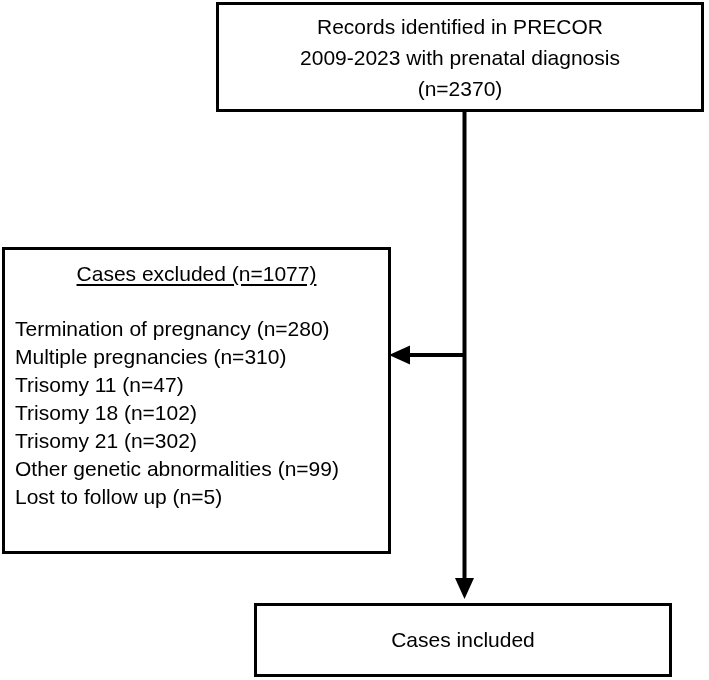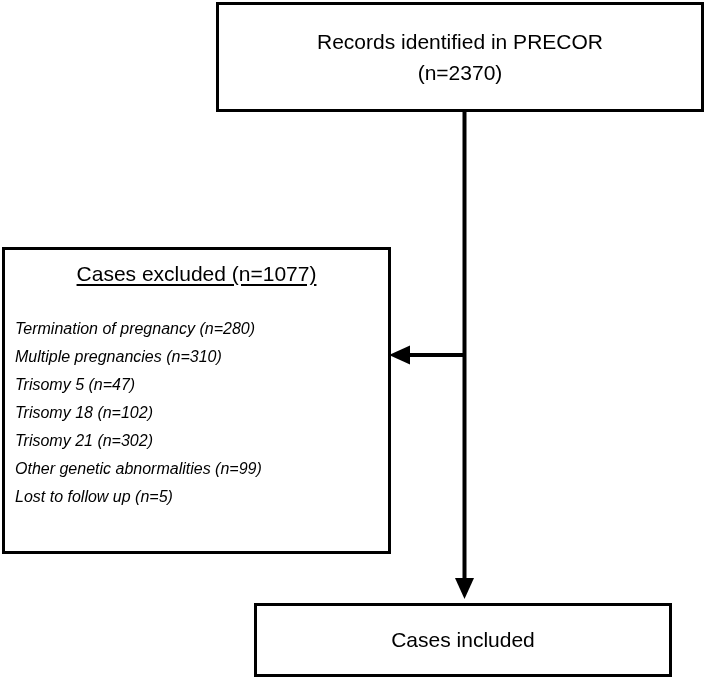--- a/index.html
+++ b/index.html
@@ -64,25 +64,24 @@
     text-align: center;
     text-decoration: underline;
     text-underline-offset: 3px;
     white-space: nowrap;
   }
   #node-excluded .excl-list {
     margin-top: 26px;
     padding-left: 10px;
   }
   #node-excluded .excl-item {
-    font-size: 16px;
+    font-size: 21px;
     line-height: 28px;
     text-align: left;
     white-space: nowrap;
-    font-style: italic;
   }
 
   
   #node-included {
     left: 254px;
     top: 603px;
     width: 418px;
     height: 74px;
     display: flex;
     flex-direction: column;
@@ -117,29 +116,30 @@
 
     <polygon points="464.5,599 455,578 474,578" fill="#000000"></polygon>
 
     <line x1="464.5" y1="355" x2="400" y2="355" stroke="#000000" stroke-width="4"></line>
 
     <polygon points="389,355 410,345.5 410,364.5" fill="#000000"></polygon>
   </svg>
 
   <div class="node" id="node-records">
     <div class="line">Records identified in PRECOR</div>
+    <div class="line">2009-2023 with prenatal diagnosis</div>
     <div class="line">(n=2370)</div>
   </div>
 
   <div class="node" id="node-excluded">
     <div class="excl-header">Cases excluded (n=1077)</div>
     <div class="excl-list">
       <div class="excl-item">Termination of pregnancy (n=280)</div>
       <div class="excl-item">Multiple pregnancies (n=310)</div>
-      <div class="excl-item">Trisomy 5 (n=47)</div>
+      <div class="excl-item">Trisomy 11 (n=47)</div>
       <div class="excl-item">Trisomy 18 (n=102)</div>
       <div class="excl-item">Trisomy 21 (n=302)</div>
       <div class="excl-item">Other genetic abnormalities (n=99)</div>
       <div class="excl-item">Lost to follow up (n=5)</div>
     </div>
   </div>
 
   <div class="node" id="node-included">
     <div class="line">Cases included</div>
   </div>

